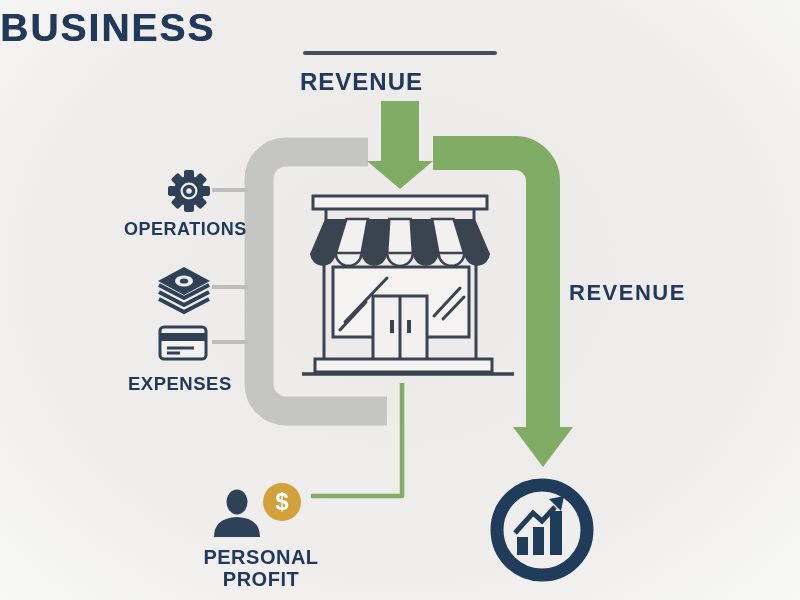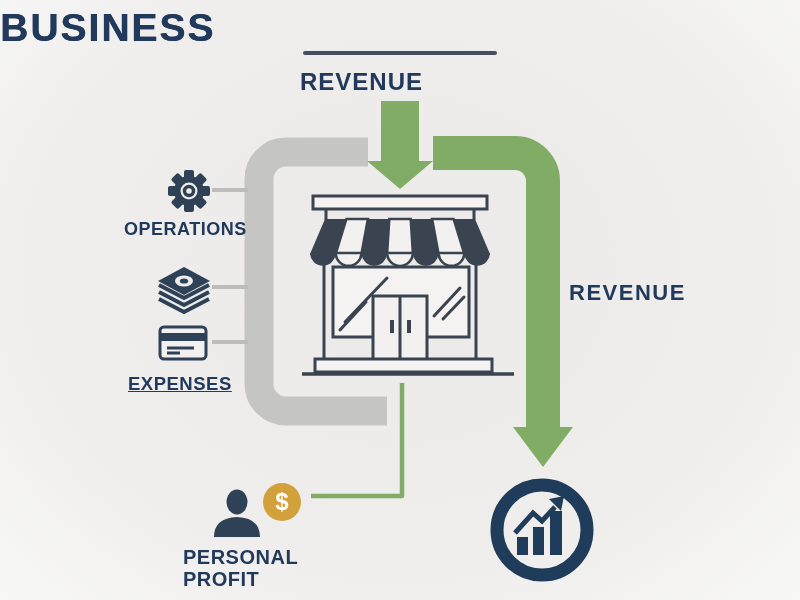--- a/index.html
+++ b/index.html
@@ -7,23 +7,23 @@
     position:relative;width:800px;height:600px;overflow:hidden;
     background:radial-gradient(ellipse at 50% 45%, #ebeae8 0%, #efeeec 65%, #f8f8f7 100%);
     font-family:"Liberation Sans", sans-serif;
   }
   .label{position:absolute;color:#21395b;font-weight:bold;white-space:nowrap;}
   .title{left:0;right:0;top:6px;text-align:left;font-size:39px;letter-spacing:2px;
          text-shadow:0.5px 0 0 currentColor;}
   .title-rule{position:absolute;left:303px;top:51px;width:194px;height:4px;background:#454f5c;border-radius:2px;}
   .revenue{left:300px;width:200px;top:68px;font-size:24px;letter-spacing:1px;}
   .operations{left:124px;top:219px;font-size:18px;letter-spacing:.5px;}
-  .expenses{left:128px;top:373px;font-size:18.5px;letter-spacing:.5px;text-decoration:underline;}
+  .expenses{left:128px;top:373px;font-size:18.5px;letter-spacing:.5px;}
   .profit{left:569px;top:280px;font-size:22px;letter-spacing:1.5px;}
-  .personal{left:183px;width:156px;top:546px;text-align:left;font-size:20px;line-height:1.12;letter-spacing:.5px;}
+  .personal{left:183px;width:156px;top:546px;text-align:center;font-size:20px;line-height:1.12;letter-spacing:.5px;}
   .coin{
     position:absolute;left:263px;top:483px;width:38px;height:38px;border-radius:50%;
     background:#d2a13c;color:#fff;font-weight:bold;font-size:24px;
     display:flex;align-items:center;justify-content:center;
   }
   svg.overlay{position:absolute;left:0;top:0;}
 </style>
 </head>
 <body>
 

